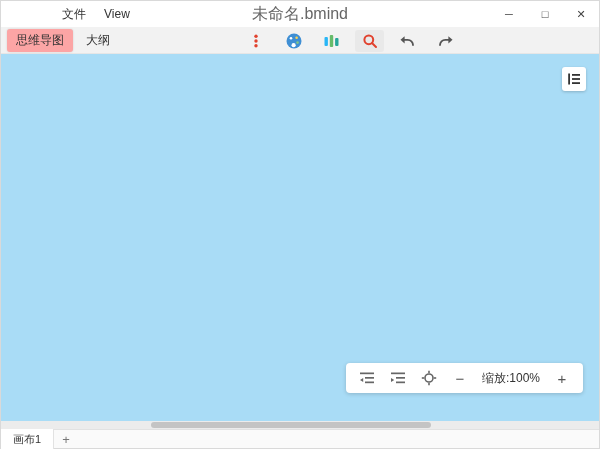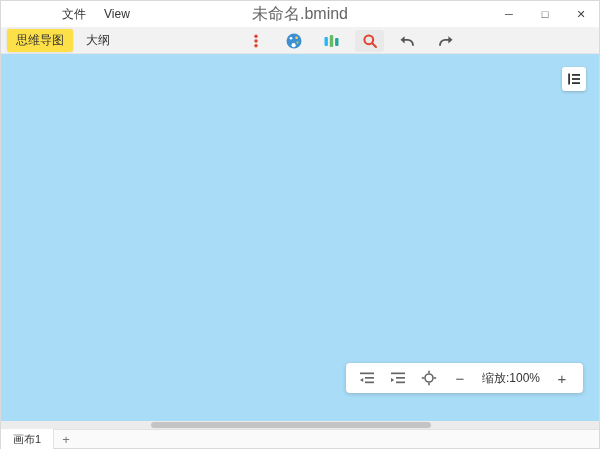--- a/index.html
+++ b/index.html
@@ -18,21 +18,21 @@
     font-size:16px; color:#666; }
   .win-controls { margin-left:auto; display:flex; height:26px; }
   .win-btn { width:36px; height:26px; display:flex; align-items:center;
     justify-content:center; font-size:11px; color:#444; cursor:default; }
 
   
   .toolbar { height:27px; background:#f2f2f2; display:flex; align-items:center;
     position:relative; flex:0 0 27px; border-bottom:1px solid #e6e6e6; }
   .view-tabs { display:flex; align-items:center; padding-left:6px; gap:4px; }
   .view-tab { font-size:12px; color:#333; padding:3px 9px; border-radius:3px; }
-  .view-tab.active { background:#fde047; box-shadow:0 0 2px rgba(0,0,0,.15); }
+  .view-tab.active { background:#fca5a5; box-shadow:0 0 2px rgba(0,0,0,.15); }
   .tool-group { position:absolute; left:240px; top:0; height:27px;
     display:flex; align-items:center; gap:9px; }
   .tool-btn { width:29px; height:22px; display:flex; align-items:center;
     justify-content:center; border-radius:3px; }
   .tool-btn.search-active { background:#e9e9e9; }
 
   
   .canvas { flex:1 1 auto; position:relative; }
   .outline-toggle { position:absolute; top:13px; right:13px; width:24px;
     height:24px; background:#fff; border-radius:3px; display:flex;

